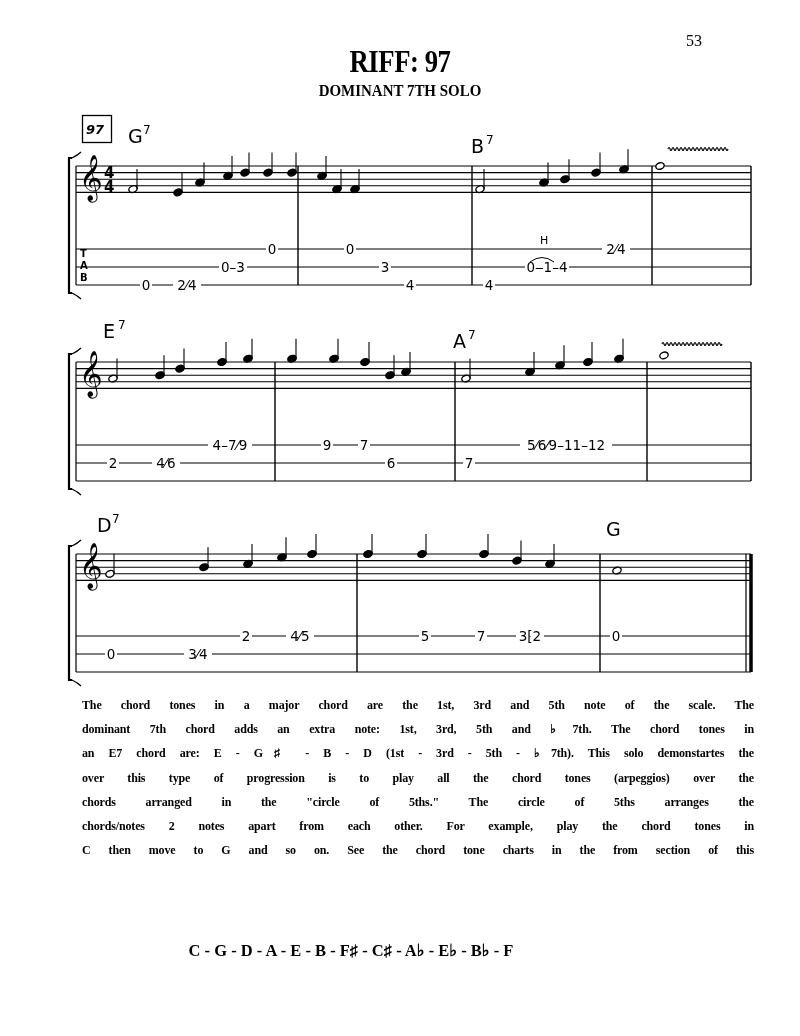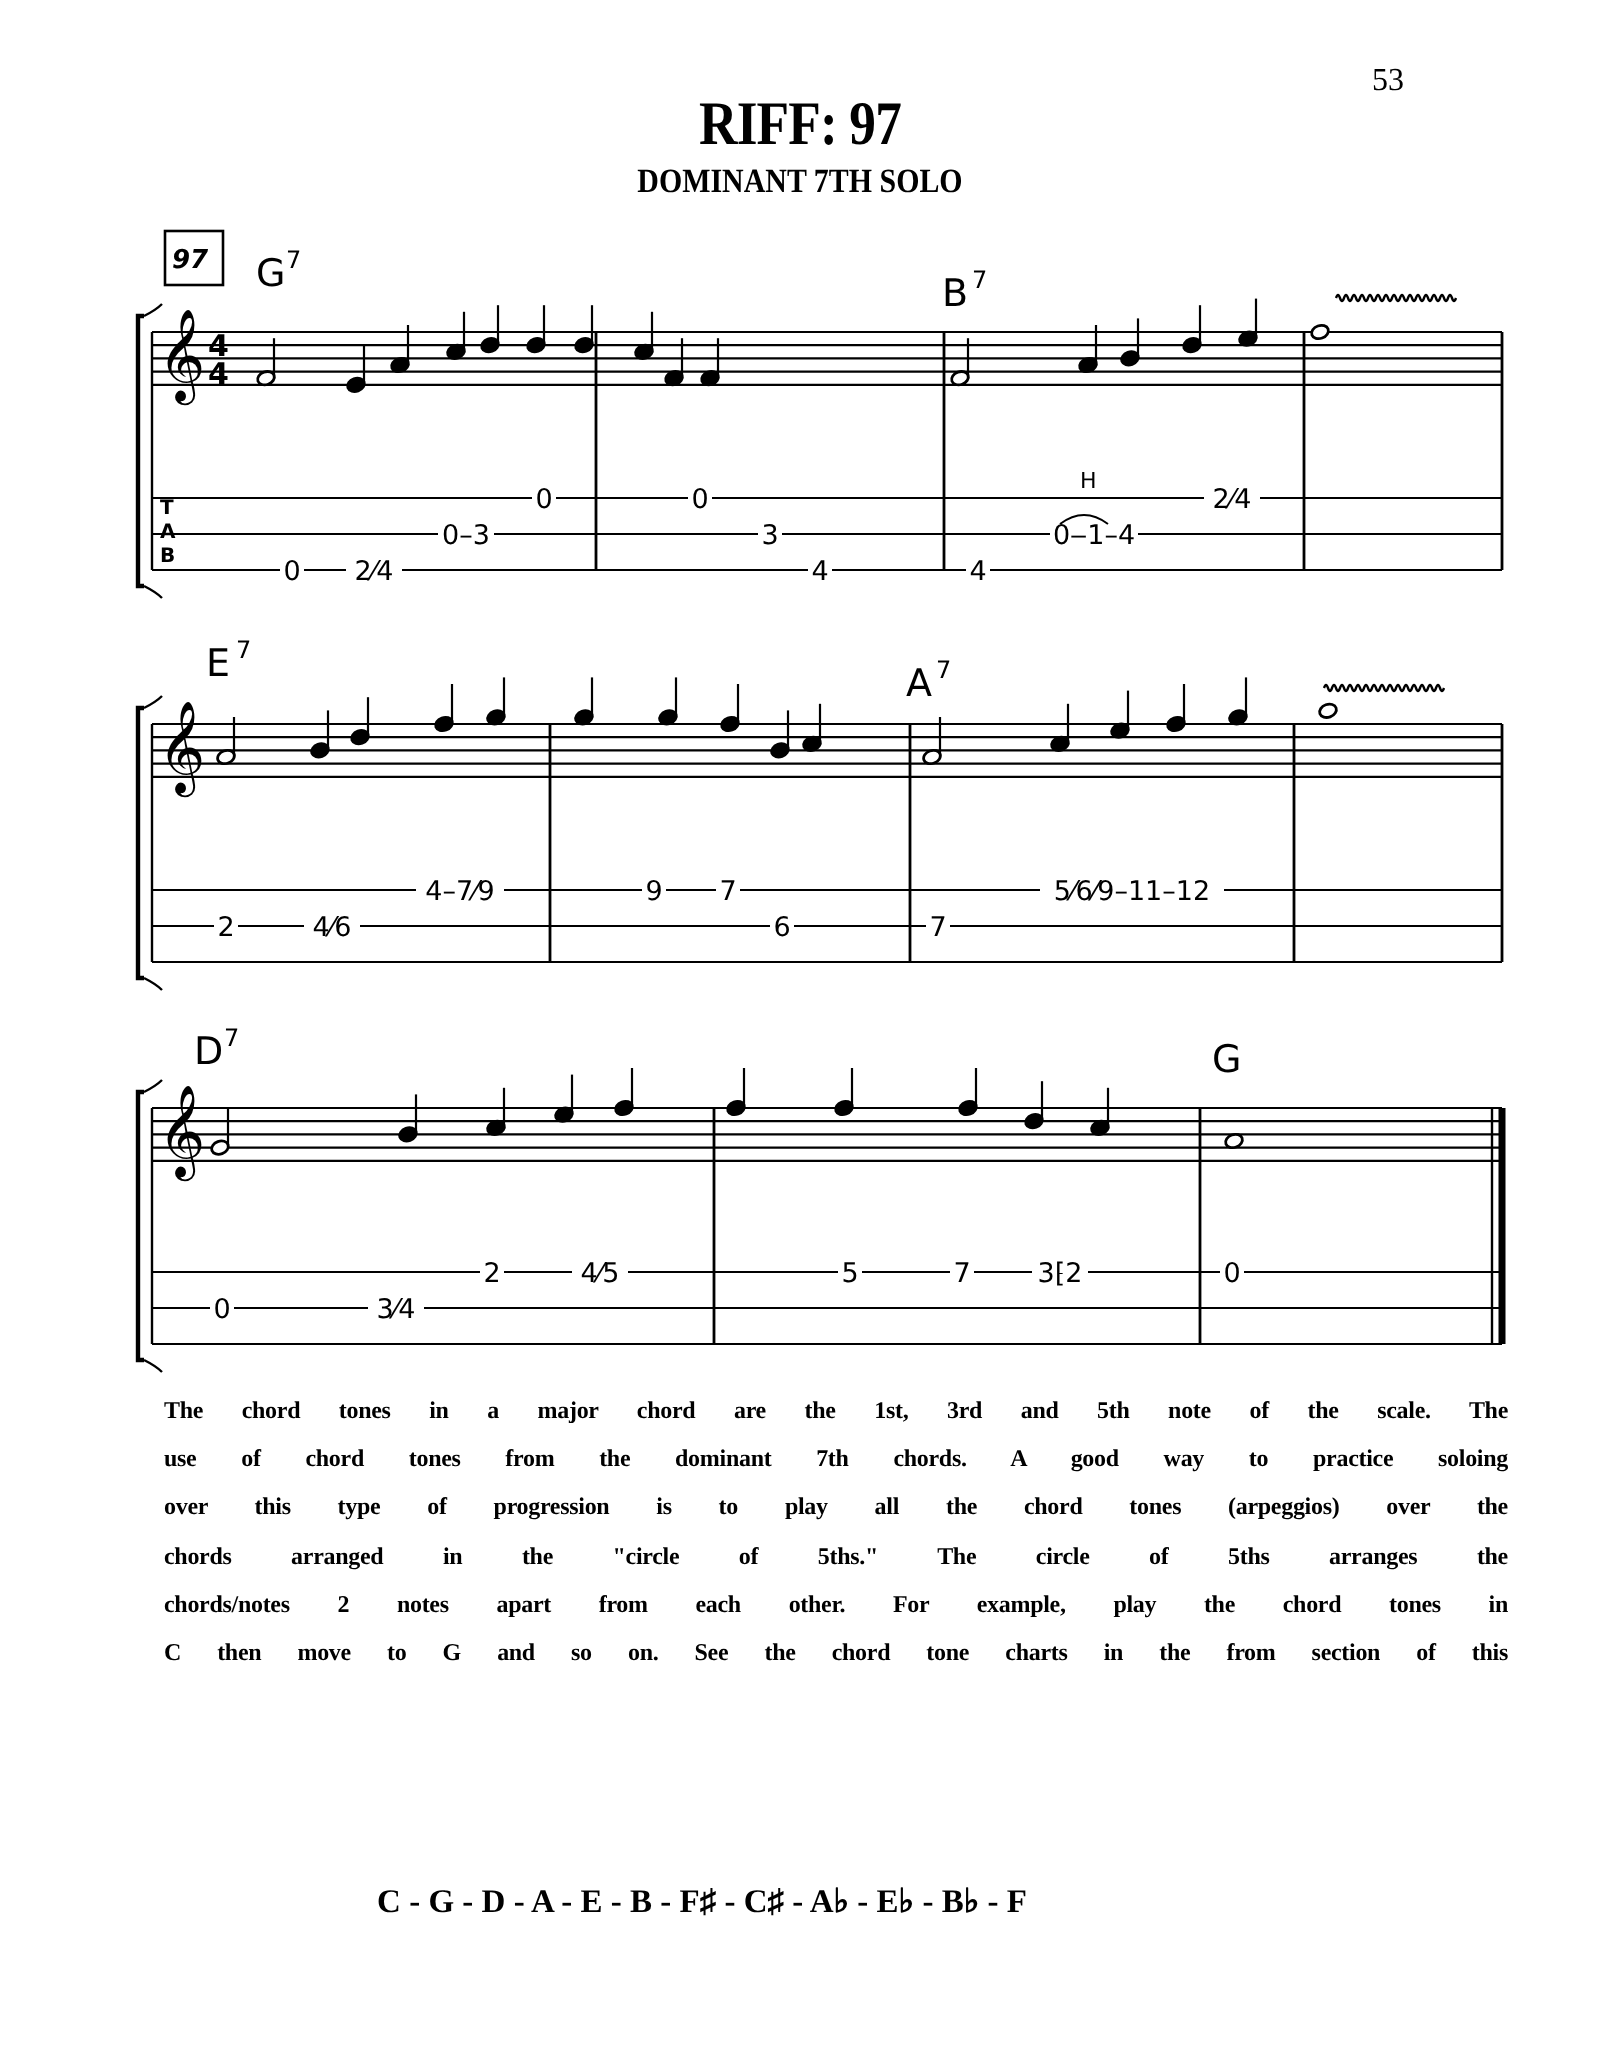--- a/index.html
+++ b/index.html
@@ -261,20 +261,21 @@
         <line x1="521" x2="521" y1="560.6" y2="540.6" stroke="#000" stroke-width="1.1"></line>
         <ellipse cx="550" cy="563.9000000000001" rx="4.3" ry="3.2" transform="rotate(-20 550 563.9000000000001)" fill="#000" stroke="#000" stroke-width="1.4"></ellipse>
         <line x1="554" x2="554" y1="563.9000000000001" y2="543.9000000000001" stroke="#000" stroke-width="1.1"></line>
         <ellipse cx="617" cy="570.5" rx="4.3" ry="3.2" transform="rotate(-20 617 570.5)" fill="#fff" stroke="#000" stroke-width="1.4"></ellipse>
       </g>
     </g>
 </svg>
 
 <div class="body-text" id="para">
     <span class="line">The chord tones in a major chord are the 1st, 3rd and 5th note of the scale.  The</span>
-    <span class="line">use of chord tones from the dominant 7th chords.  A good way to practice soloing</span>
+    <span class="line">dominant 7th chord adds an extra note: 1st, 3rd, 5th and ♭7th. The chord tones in</span>
+    <span class="line">an E7 chord  are: E - G♯ - B - D (1st - 3rd - 5th - ♭7th).  This solo demonstartes the</span>
     <span class="line">over this type of progression is to play all the chord tones (arpeggios) over the</span>
     <span class="line">chords arranged in the "circle of 5ths."  The circle of 5ths arranges the</span>
     <span class="line">chords/notes 2 notes apart from each other.  For example, play the chord tones in</span>
     <span class="line">C then move to G and so on.  See the chord tone charts in the from section of this</span>
   </div>
 
 <div class="circle-line">C - G - D - A - E - B - F♯ - C♯ - A♭ - E♭ - B♭ - F</div>
 
 </body></html>

